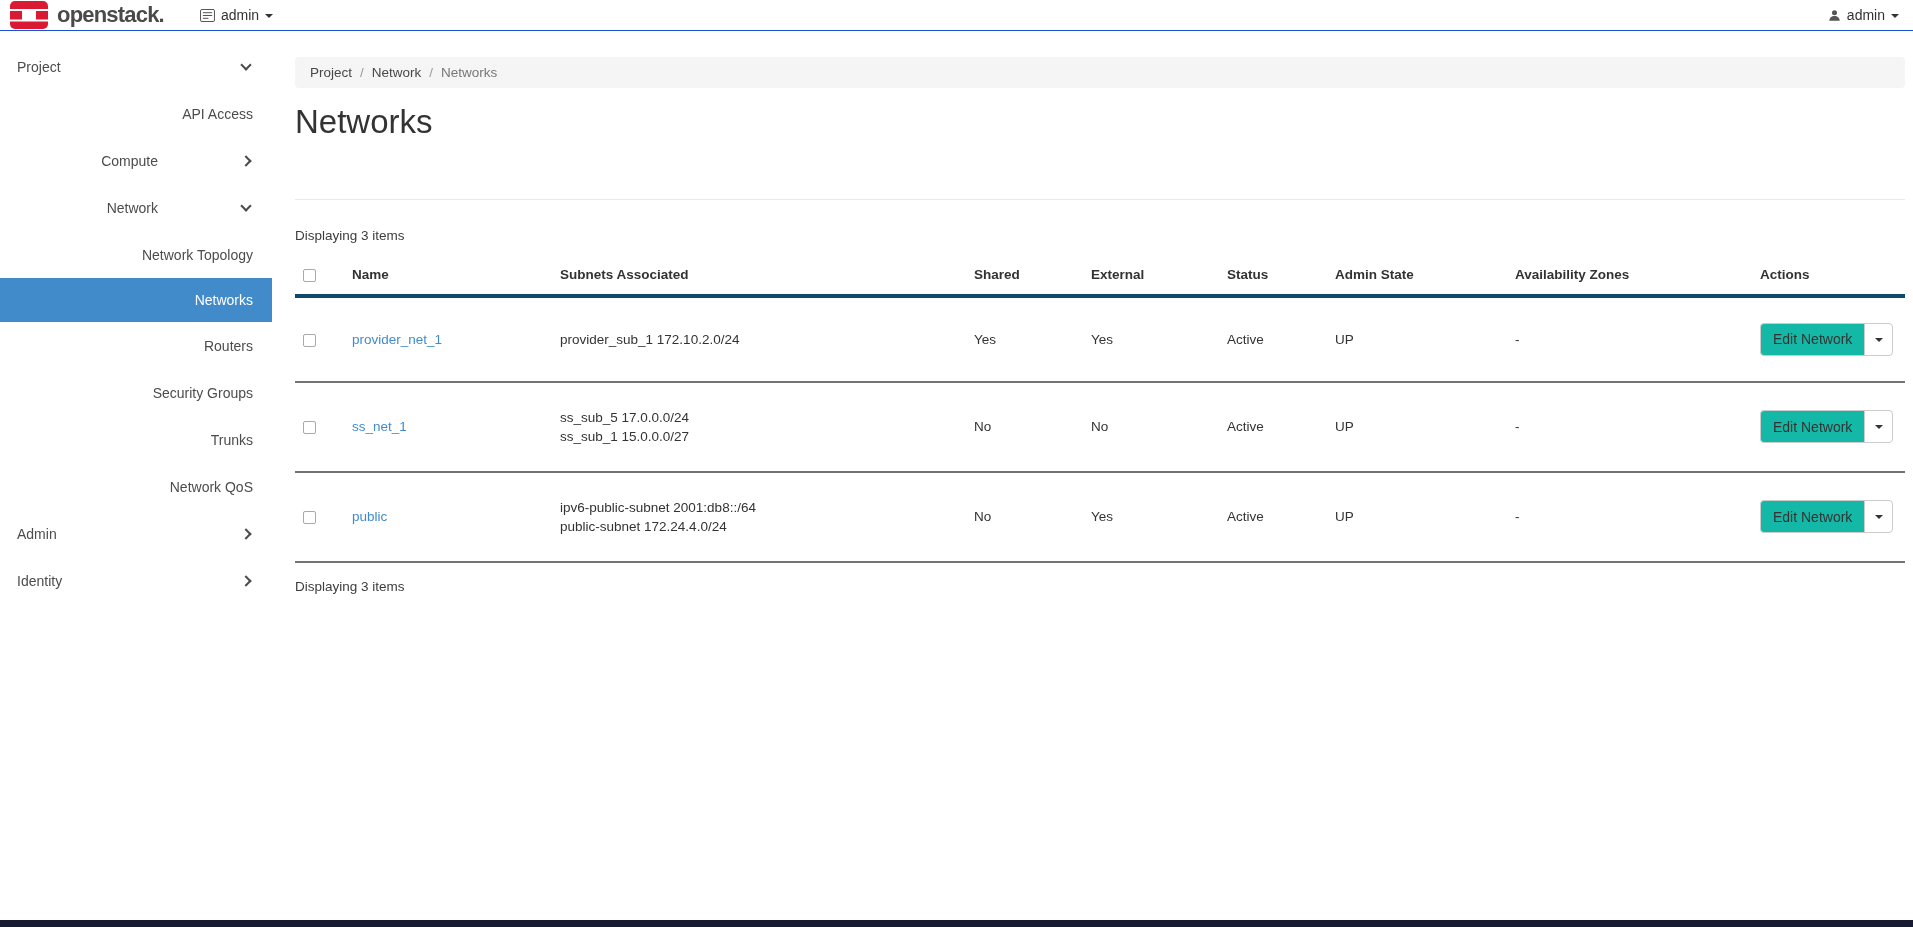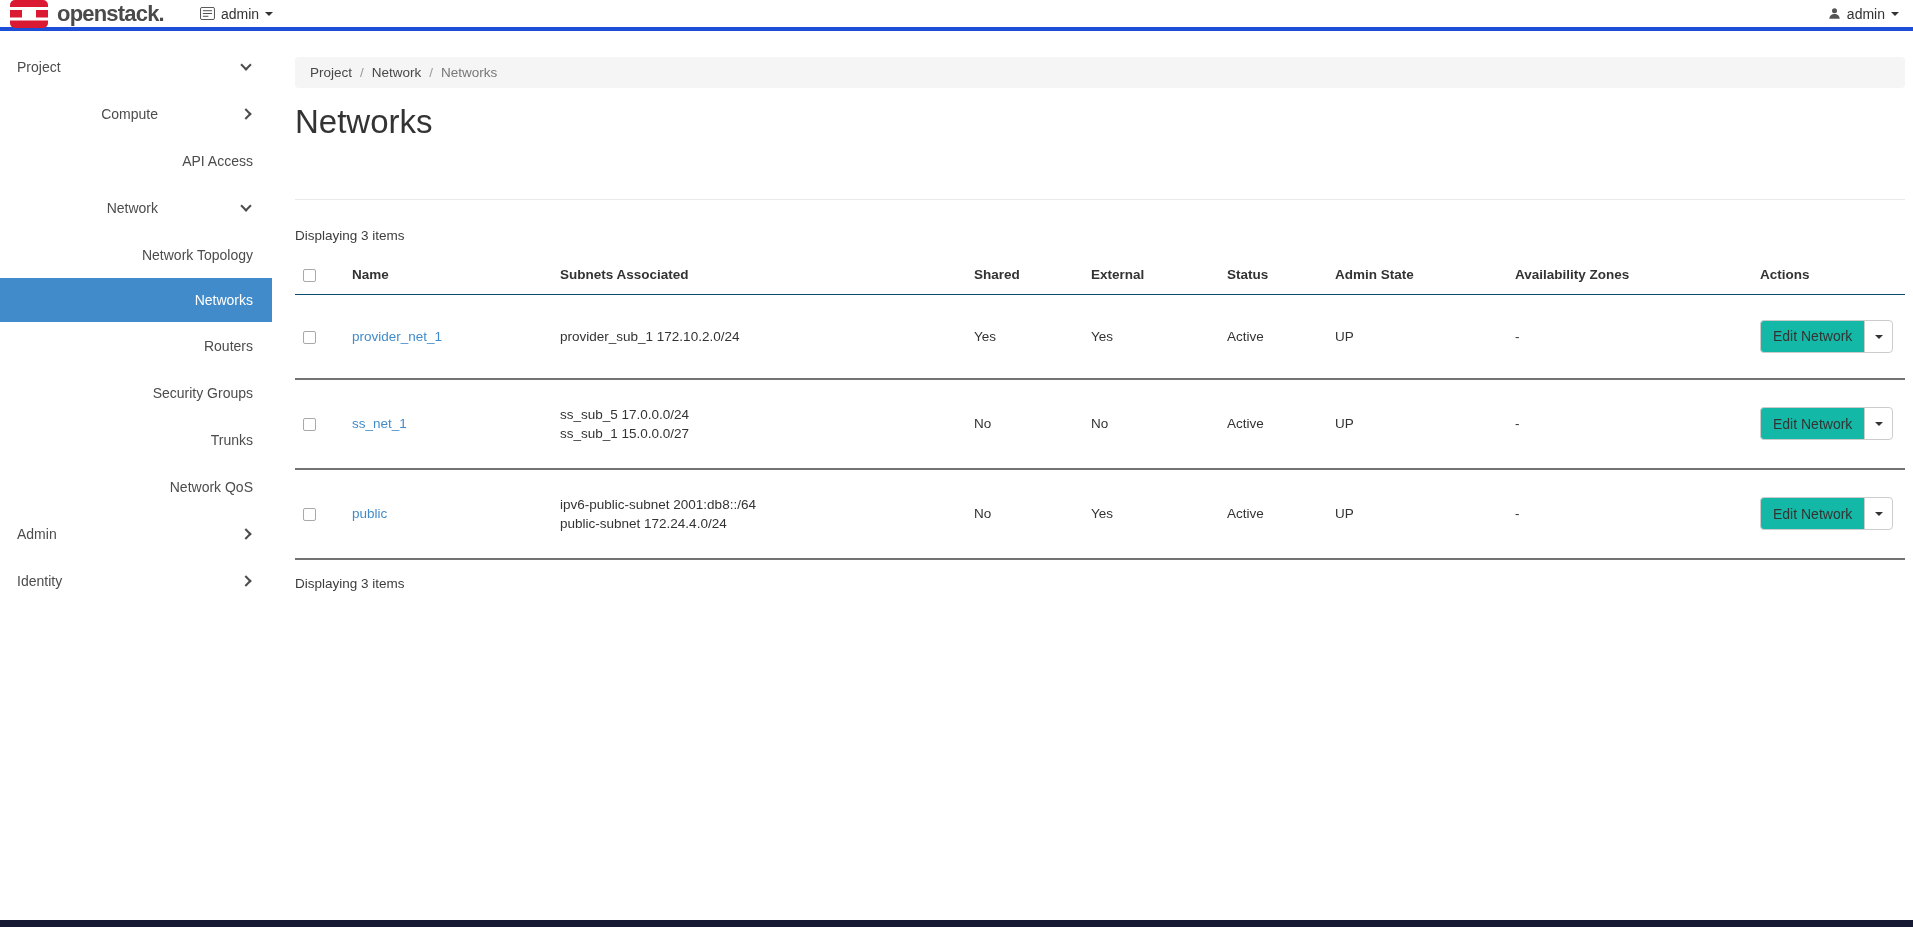--- a/index.html
+++ b/index.html
@@ -4,21 +4,21 @@
 <style>
   * { box-sizing: border-box; }
   html,body { margin:0; padding:0; }
   body {
     width:1913px; height:927px; overflow:hidden; position:relative;
     background:#fff; font-family:"Liberation Sans", sans-serif; color:#333;
   }
 
   
   .navbar { height:31px; display:flex; align-items:center; padding:0 14px 0 10px;
-            border-bottom:4px solid #1d4ed8; background:#fff; }
+            border-bottom:1px solid #1d4ed8; background:#fff; }
   .brand { display:flex; align-items:center; gap:9px; }
   .logo { position:relative; width:38px; height:28px; background:#da1a32; border-radius:5px; flex:0 0 auto; }
   .logo::before { content:''; position:absolute; left:12px; right:12px; top:8px; bottom:8px; background:#fff; }
   .logo::after  { content:''; position:absolute; left:0; right:0; top:7.5px; height:2.5px; background:#fff;
                   box-shadow:0 10.5px 0 #fff; }
   .brand-text { font-size:22px; font-weight:bold; color:#4a4a4a; letter-spacing:-0.8px; line-height:1; }
   .nav-drop { display:flex; align-items:center; gap:6px; font-size:14px; color:#333; cursor:pointer; }
   .ctx { margin-left:36px; }
   .user { margin-left:auto; }
   .caret { display:inline-block; width:0; height:0; border-left:4px solid transparent;
@@ -61,21 +61,21 @@
   .btn-filter { margin-left:6px; }
   .btn-create { margin-left:11px; }
   .btn-create .plus { font-weight:bold; font-size:16px; margin-right:7px; }
   .btn-delete { margin-left:16px; background:#d9534f; border-color:#d43f3a; color:#fff; opacity:.62; }
   .btn-delete svg { margin-right:7px; }
   .name-filter .caret { margin-left:7px; }
 
   
   .count { font-size:13.5px; color:#3c3c3c; margin-top:28px; }
   table.nets { width:100%; border-collapse:collapse; margin-top:12px; font-size:13.5px; color:#333; }
-  table.nets th { text-align:left; font-weight:bold; padding:12px 8px; border-bottom:1px solid #0c4a6e;
+  table.nets th { text-align:left; font-weight:bold; padding:12px 8px; border-bottom:4px solid #0c4a6e;
                   cursor:pointer; white-space:nowrap; }
   table.nets td { padding:25px 8px; border-bottom:2px solid #737373; height:40px; vertical-align:middle; }
   .cb { width:13px; height:13px; border:1px solid #a9a9a9; border-radius:2px; display:inline-block;
         background:#fff; cursor:pointer; vertical-align:middle; }
   .net-link { color:#428bca; cursor:pointer; text-decoration:none; }
   .subnet-line { line-height:19px; white-space:nowrap; }
   .subnet-name { font-weight:normal; }
   .split { display:inline-flex; }
   .split-main { height:33px; padding:0 12px; border:1px solid #ccc; border-radius:4px 0 0 4px;
                 background:#14b8a6; font-size:14px; color:#333; display:inline-flex; align-items:center;
@@ -116,26 +116,26 @@
   </div>
 </header>
 
 <div class="layout">
 
   <nav class="sidebar">
     <div class="nav-item lvl1">
       <span>Project</span>
       <span class="chev down"></span>
     </div>
+    <div class="nav-item lvl3">
+      <span>API Access</span>
+    </div>
     <div class="nav-item lvl2">
       <span>Compute</span>
       <span class="chev right"></span>
-    </div>
-    <div class="nav-item lvl3">
-      <span>API Access</span>
     </div>
     <div class="nav-item lvl2">
       <span>Network</span>
       <span class="chev down"></span>
     </div>
     <div class="nav-item lvl3">
       <span>Network Topology</span>
     </div>
     <div class="nav-item lvl3 active">
       <span>Networks</span>

